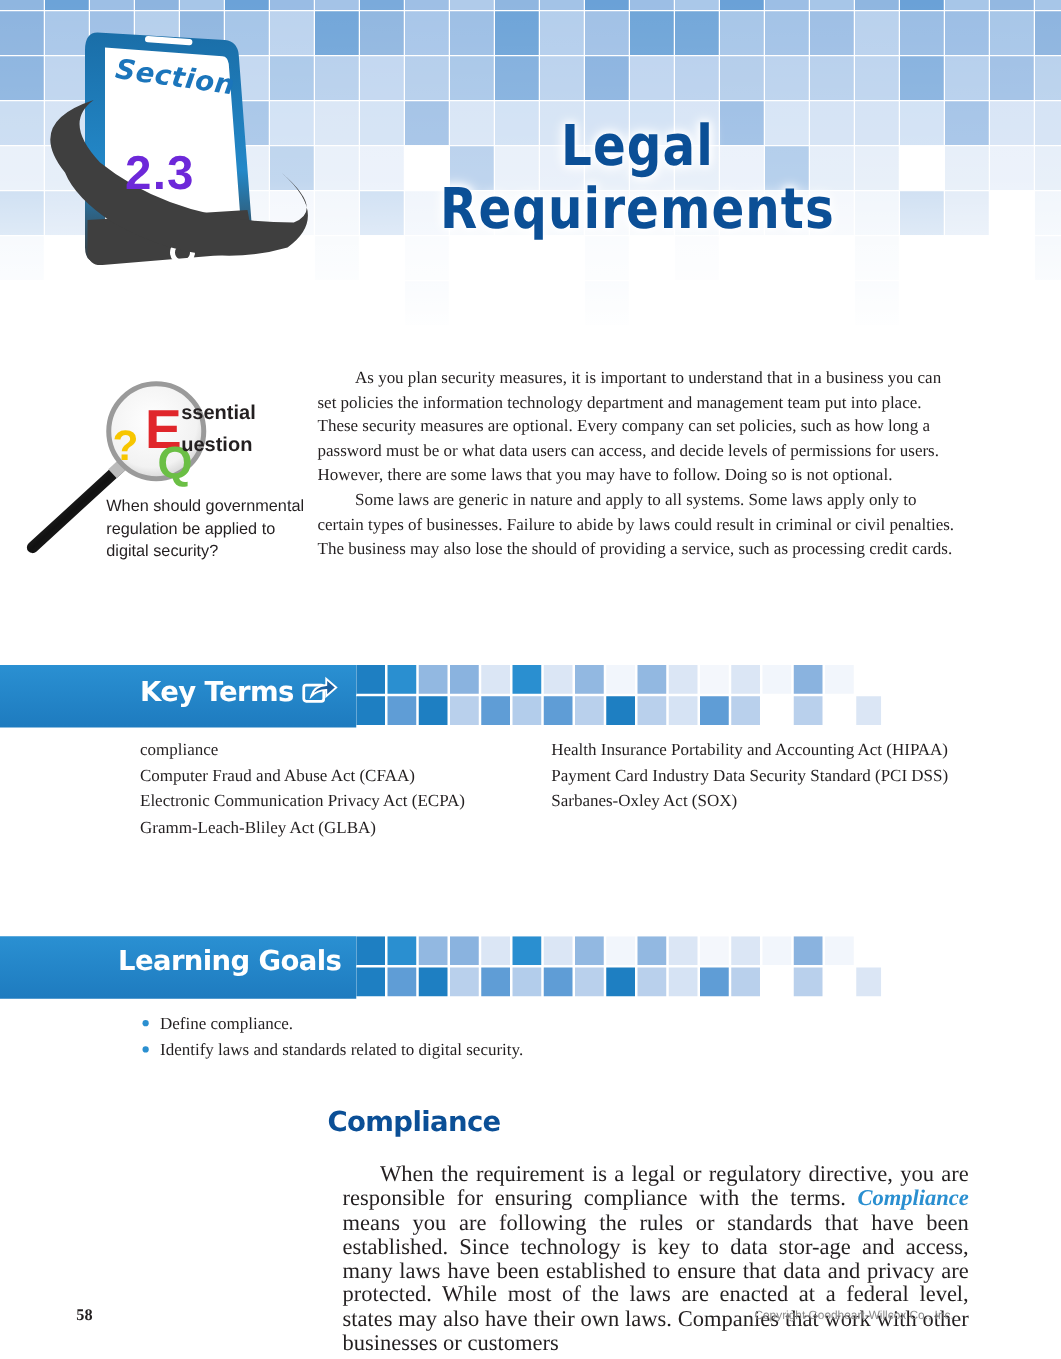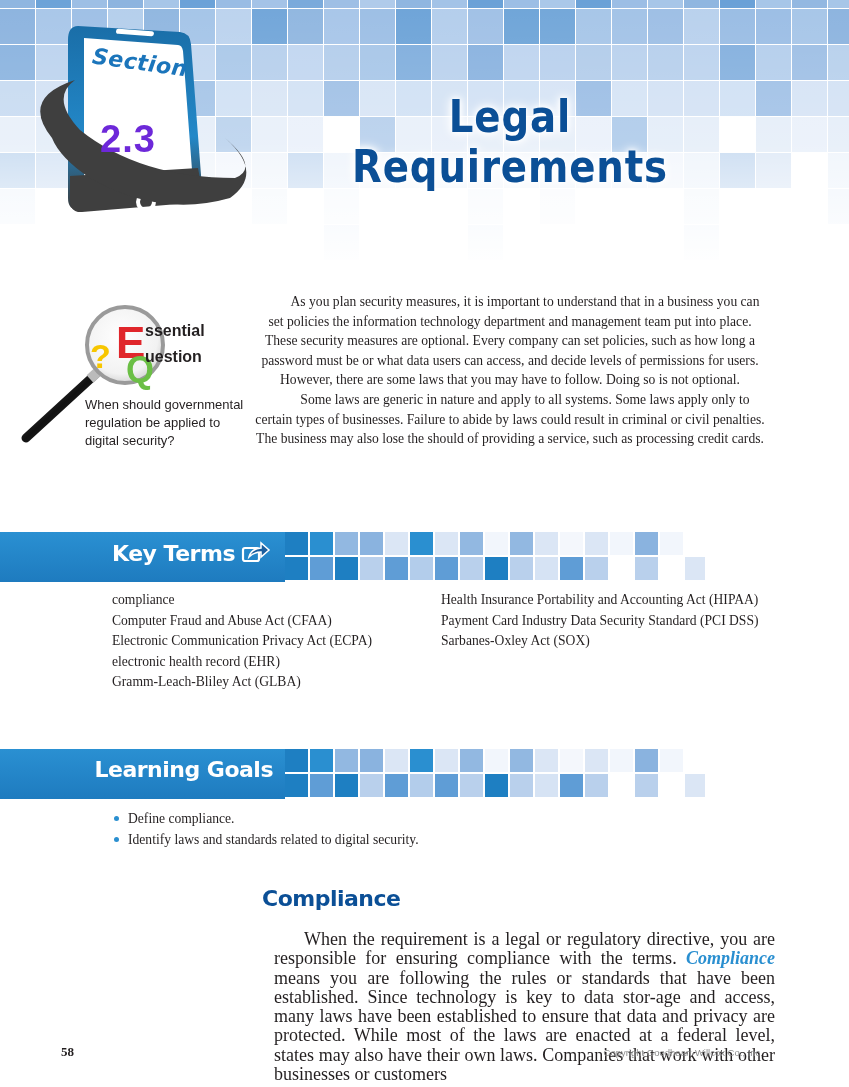--- a/index.html
+++ b/index.html
@@ -16,21 +16,21 @@
   .title-line { font-family: "DejaVu Sans", sans-serif; font-weight: bold; font-size: 45px; line-height: 50px; color: #0b4f96; letter-spacing: 1px;
     text-shadow: 0 0 6px #ffffff, 0 0 10px #ffffff, 0 0 14px #ffffff; transform: scaleX(0.86); }
 
   
   .eq { position: absolute; left: 20px; top: 300px; width: 220px; height: 180px; }
   .eq-text { position: absolute; left: 85px; top: 396px; width: 160px; font-family: "Liberation Sans", sans-serif; font-size: 13px; line-height: 18px; color: #231f20; }
   .eq-ssential { position: absolute; left: 145px; top: 322px; font-family: "Liberation Sans", sans-serif; font-weight: bold; font-size: 16px; color: #231f20; }
   .eq-uestion { position: absolute; left: 145px; top: 348px; font-family: Liberation Sans, sans-serif; font-weight: bold; font-size: 16px; color: #231f20; }
 
   
-  .intro { position: absolute; left: 254px; top: 292px; width: 512px; font-size: 13.6px; line-height: 19.6px; text-align: center; }
+  .intro { position: absolute; left: 254px; top: 292px; width: 512px; font-size: 13.6px; line-height: 19.6px; }
   .intro p { margin: 0; text-indent: 30px; }
 
   
   .banner { position: absolute; left: 0; width: 285px; height: 50px;
     background: linear-gradient(180deg, #2a90d2 0%, #1e7bbf 100%); }
   .banner-label { position: absolute; right: 14px; top: 8px; font-family: "DejaVu Sans", sans-serif; font-weight: bold; font-size: 22px; color: #ffffff; letter-spacing: -0.5px; }
   .banner-rule { position: absolute; height: 1px; background: #ffffff; }
 
   .share-icon { display: inline-block; vertical-align: -3px; margin-left: 6px; }
 
@@ -356,21 +356,20 @@
         <rect x="350" y="25" width="23" height="23" fill="#b9d0ec"></rect>
       <rect x="400" y="25" width="20" height="23" fill="#dbe6f5"></rect>
     </g>
   </svg>
 </div>
 
 <div class="kt-col" style="left:112px;">
   <div class="kt-item">compliance</div>
   <div class="kt-item">Computer Fraud and Abuse Act (CFAA)</div>
   <div class="kt-item">Electronic Communication Privacy Act (ECPA)</div>
-  <div class="kt-item">electronic health record (EHR)</div>
   <div class="kt-item">Gramm-Leach-Bliley Act (GLBA)</div>
 </div>
 <div class="kt-col" style="left:441px; width:320px; top:592px;">
   <div class="kt-item hang">Health Insurance Portability and Accounting Act (HIPAA)</div>
   <div class="kt-item hang">Payment Card Industry Data Security Standard (PCI DSS)</div>
   <div class="kt-item hang">Sarbanes-Oxley Act (SOX)</div>
 </div>
 
 <div class="banner" style="top:749px;">
   <span class="banner-label" style="right:12px;">Learning Goals</span>

